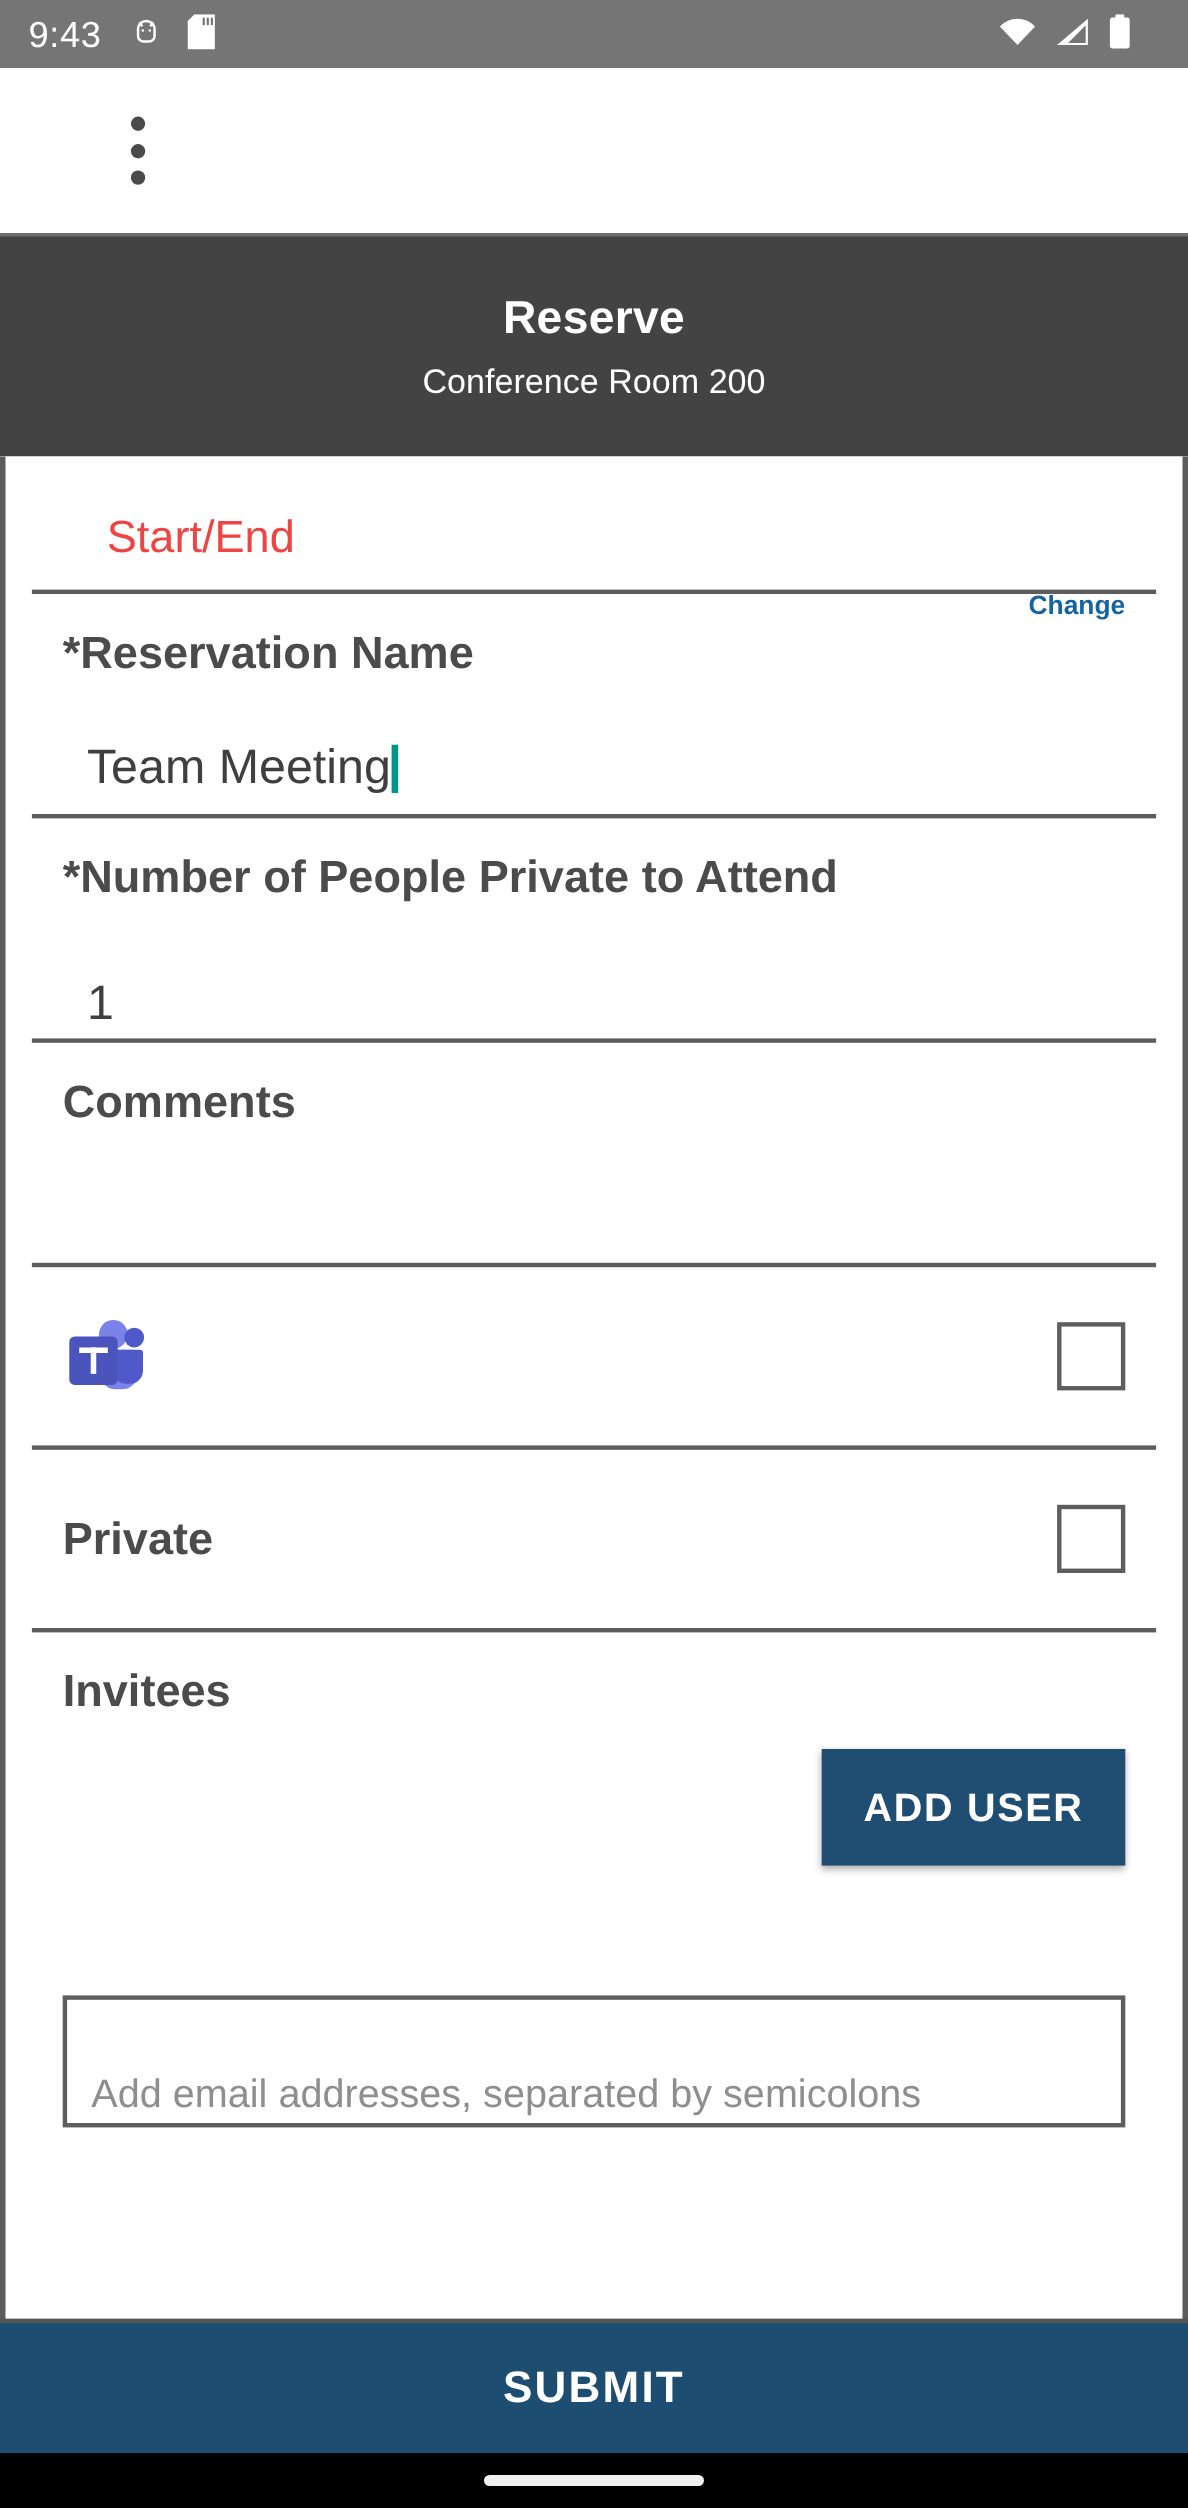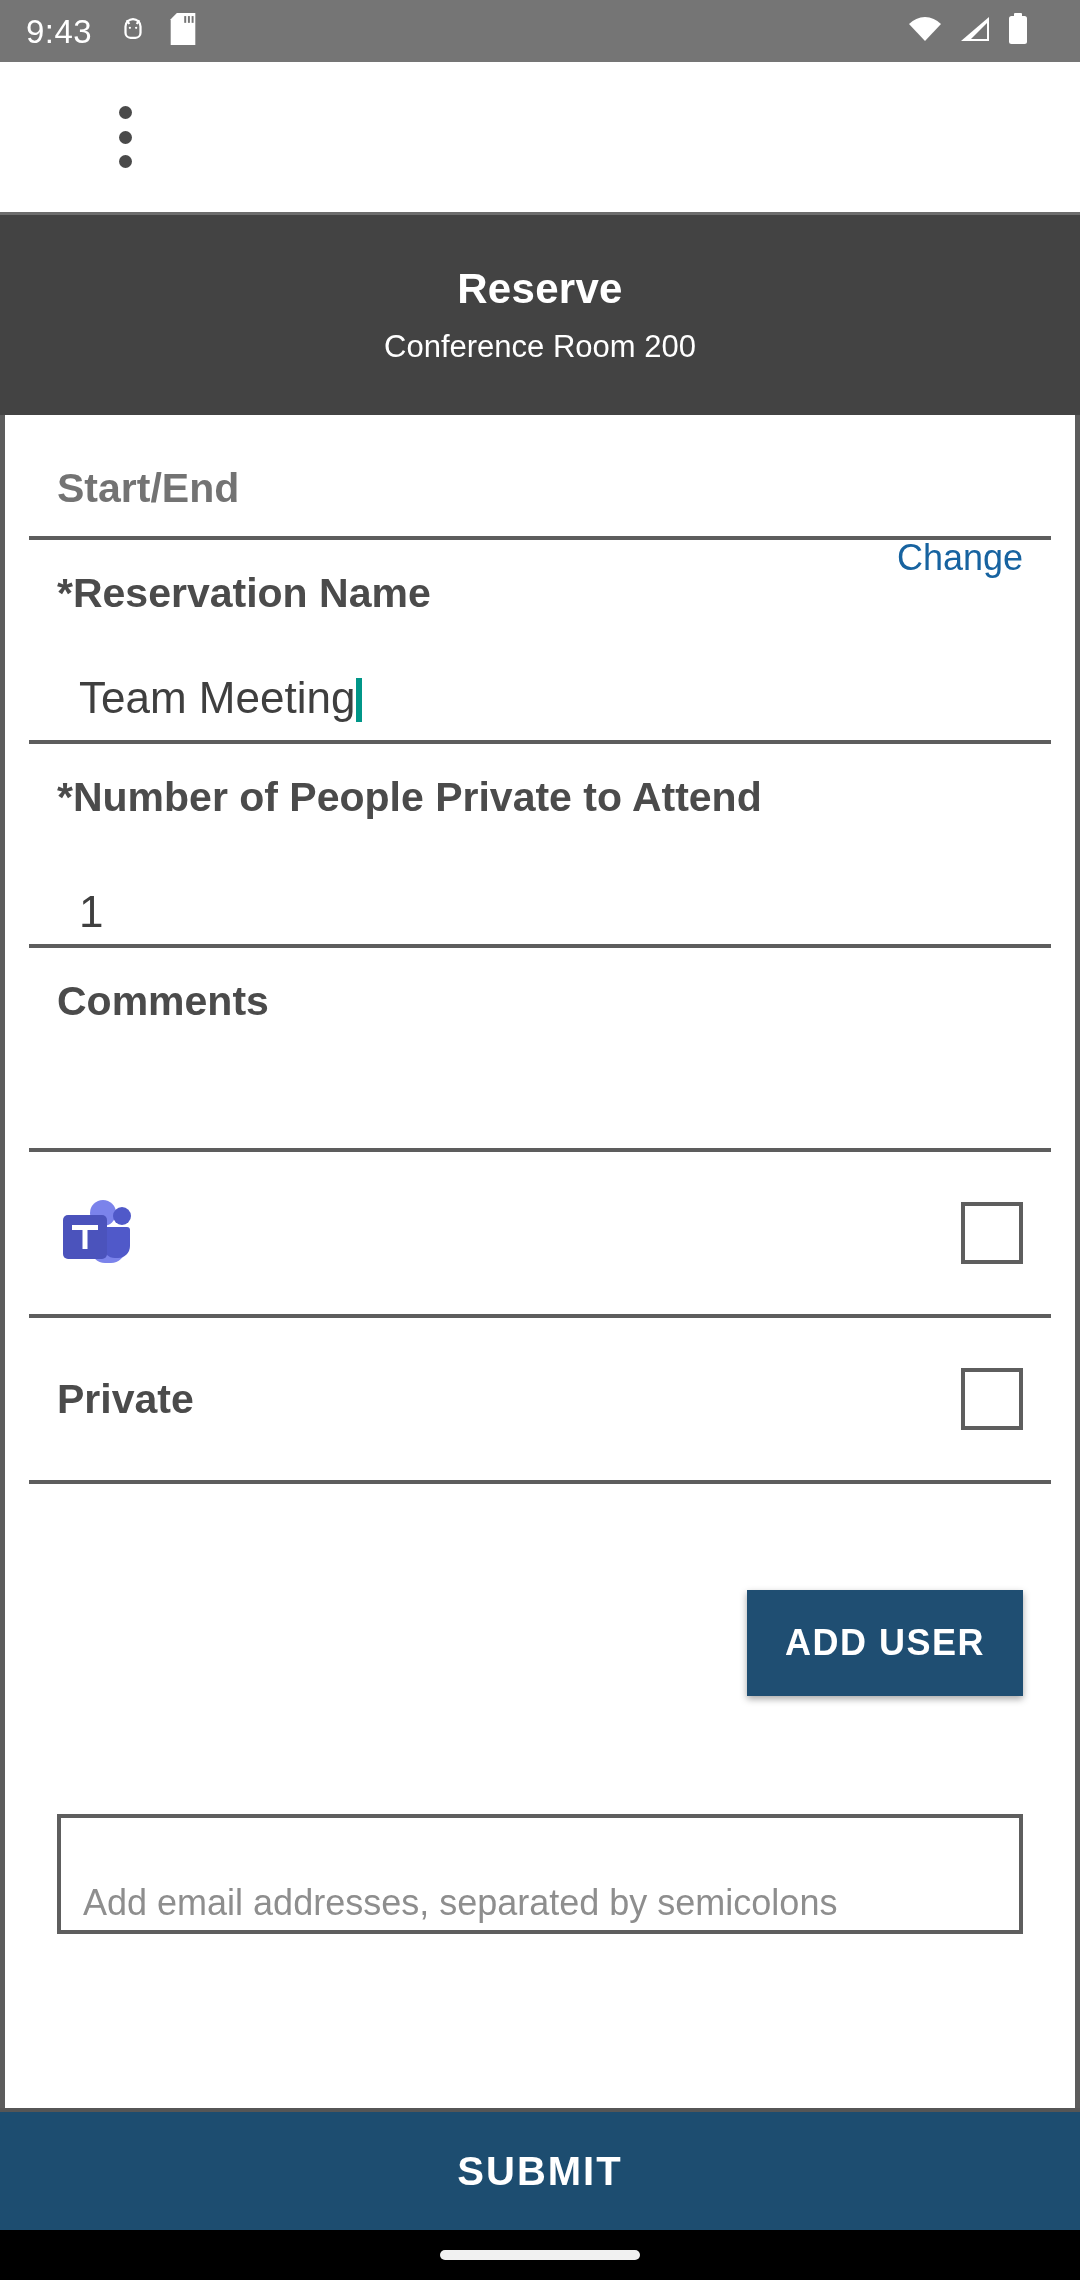--- a/index.html
+++ b/index.html
@@ -54,28 +54,28 @@
   .body {
     position: absolute; top: 415px; left: 0; width: 1080px; height: 1700px;
     background: #ffffff;
     border-left: 5px solid #5c5c5c;
     border-right: 5px solid #5c5c5c;
     overflow: hidden;
   }
   .rule { height: 4px; background: #5d5d5d; margin: 0 24px; }
 
   .sect-startend { padding: 52px 52px 26px 52px; position: relative; }
-  .label-strong { font-size: 41px; font-weight: bold; color: #737373; line-height: 1.05; }
+  .label-strong { font-size: 41px; font-weight: normal; color: #ef4444; line-height: 1.05; margin-left: 40px; }
   .datetime {
     font-size: 36px; color: #565656; line-height: 1.28; margin-top: 14px;
     width: 690px;
   }
   .change-link {
     position: absolute; right: 52px; top: 122px;
-    font-size: 36px; font-weight: normal; color: #1763a0;
+    font-size: 24px; font-weight: bold; color: #1763a0;
   }
 
   .sect {
     padding: 30px 52px 0 52px; position: relative;
   }
   .field-label { font-size: 41px; font-weight: bold; color: #4b4b4b; }
   .field-value {
     font-size: 44px; color: #3f3f3f; margin-top: 56px; margin-left: 22px;
     display: inline-block; position: relative;
   }
@@ -236,20 +236,21 @@
     <div class="rule"></div>
 
     <div class="row-check">
       <span class="row-label">Private</span>
       <span class="spacer"></span>
       <span class="checkbox"></span>
     </div>
     <div class="rule"></div>
 
     <div class="sect-invitees">
+      <div class="field-label">Invitees</div>
       <div class="add-user-btn">ADD USER</div>
     </div>
     <div class="email-box">
       <span class="email-ph">Add email addresses, separated by semicolons</span>
     </div>
 
   </div>
 
   <div class="submit-bar">
     <span class="submit-label">SUBMIT</span>

